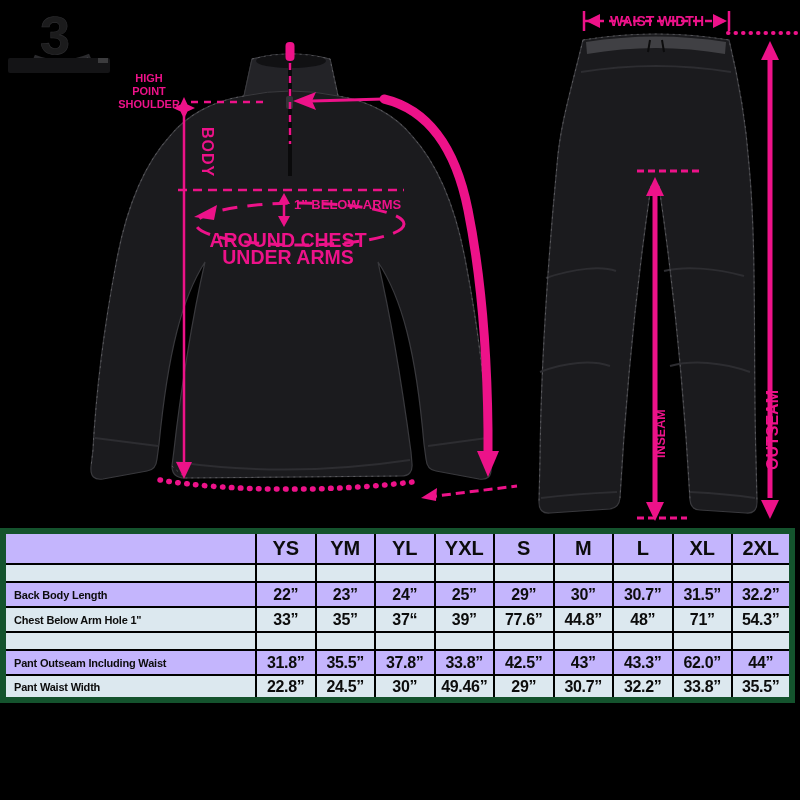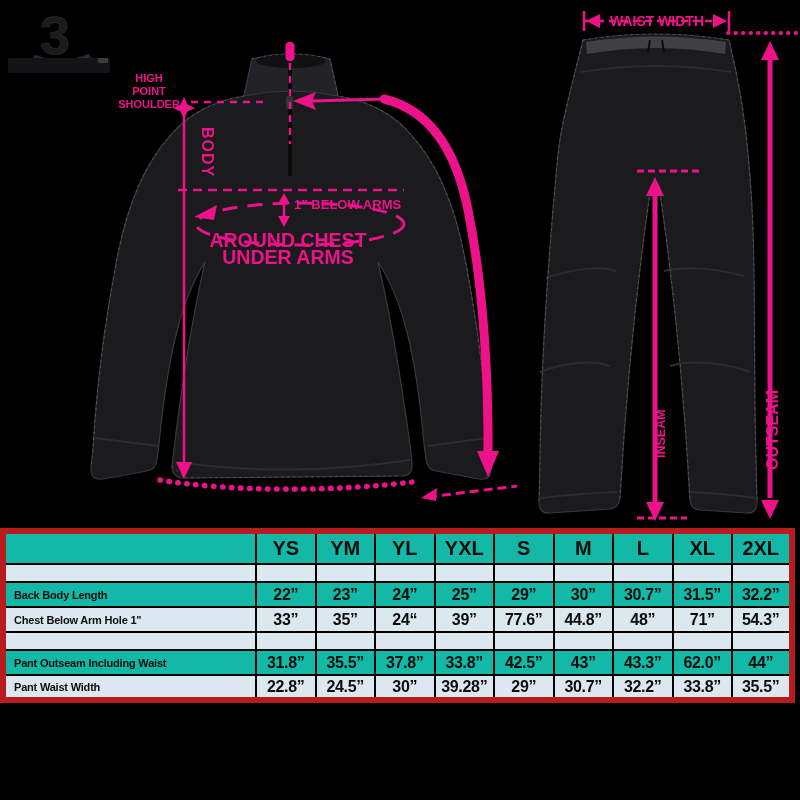--- a/index.html
+++ b/index.html
@@ -7,21 +7,21 @@
          font-family:"Liberation Sans",sans-serif;}
   svg{display:block;}
   .ptxt{fill:var(--accent);font-weight:bold;font-family:"Liberation Sans",sans-serif;}
   .pk{fill:var(--accent);}
   .pks{stroke:var(--accent);fill:none;}
   .garment{fill:#1b1b1e;stroke:#39393d;stroke-width:1.2;}
   .edgehl{fill:none;stroke:#7a7a7e;stroke-width:1;stroke-dasharray:2 4;opacity:.55;}
   .seam{fill:none;stroke:#2d2d31;stroke-width:2;}
   
   .table-wrap{position:absolute;left:0;top:528px;width:800px;}
-  table{border-collapse:collapse;width:668px;background:#14b8a6;border:6px solid #b91c1c;table-layout:fixed;}
+  table{border-collapse:collapse;width:668px;background:#c4b5fd;border:6px solid #14532d;table-layout:fixed;}
   th,td{border:2px solid #000;font-weight:bold;color:#0c0c0c;overflow:hidden;white-space:nowrap;}
   thead tr{height:33px;}
   tbody tr{height:25px;}
   tbody tr.spacer{height:18px;}
   th{font-size:20px;text-align:center;}
   td.lbl{font-size:11px;text-align:left;padding-left:8px;letter-spacing:-0.2px;}
   td.val{font-size:16px;text-align:center;letter-spacing:-0.3px;}
   tr.shade td{background:var(--shade,#dce8ef);}
 </style>
 </head>
@@ -202,21 +202,21 @@
             <td class="val">29”</td>
             <td class="val">30”</td>
             <td class="val">30.7”</td>
             <td class="val">31.5”</td>
             <td class="val">32.2”</td>
           </tr>
           <tr class="shade">
             <td class="lbl">Chest Below Arm Hole 1"</td>
             <td class="val">33”</td>
             <td class="val">35”</td>
-            <td class="val">24“</td>
+            <td class="val">37“</td>
             <td class="val">39”</td>
             <td class="val">77.6”</td>
             <td class="val">44.8”</td>
             <td class="val">48”</td>
             <td class="val">71”</td>
             <td class="val">54.3”</td>
           </tr>
           <tr class="shade spacer">
             <td class="lbl"></td>
             <td class="val"></td>
@@ -239,21 +239,21 @@
             <td class="val">43”</td>
             <td class="val">43.3”</td>
             <td class="val">62.0”</td>
             <td class="val">44”</td>
           </tr>
           <tr class="shade">
             <td class="lbl">Pant Waist Width</td>
             <td class="val">22.8”</td>
             <td class="val">24.5”</td>
             <td class="val">30”</td>
-            <td class="val">39.28”</td>
+            <td class="val">49.46”</td>
             <td class="val">29”</td>
             <td class="val">30.7”</td>
             <td class="val">32.2”</td>
             <td class="val">33.8”</td>
             <td class="val">35.5”</td>
           </tr>
         </tbody>
     </table>
   </div>
 </div>

